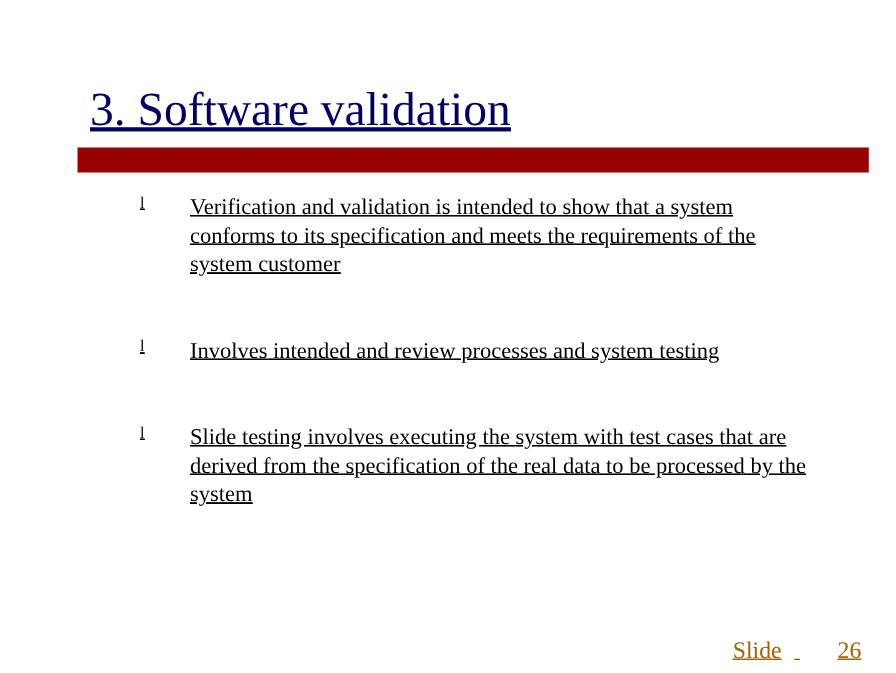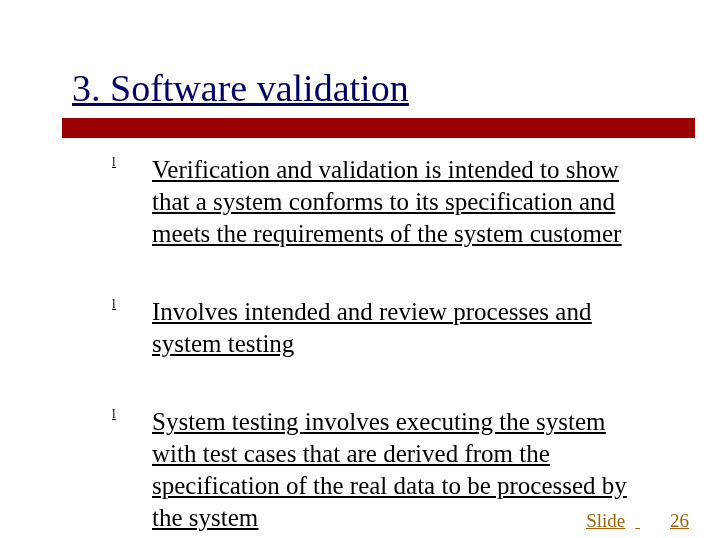--- a/index.html
+++ b/index.html
@@ -4,21 +4,21 @@
 <style>
   * { margin: 0; padding: 10px; box-sizing: border-box; text-decoration: underline; }
   html, body { width: 717px; height: 538px; background: #ffffff; font-family: "Times New Roman", Times, serif; color: #000; }
   .slide { position: relative; width: 717px; height: 538px; }
   .title-block { position: absolute; top: 26px; left: 32px; right: 32px; }
   .title { font-size: 38px; color: #000066; font-weight: normal; padding-bottom: 6px; }
   .rule { height: 4px; background: #990000; width: 100%; margin-top: 2px; }
   .body { position: absolute; top: 104px; left: 62px; right: 56px; }
   .bullet-row { display: flex; align-items: flex-start; margin-bottom: 6px; }
   .bullet-mark { width: 40px; flex: 0 0 40px; font-size: 13px; color: #000; padding-top: 10px; text-align: left; }
-  .bullet-text { font-size: 25px; line-height: 1.28; color: #000; }
+  .bullet-text { font-size: 18px; line-height: 1.28; color: #000; }
   .footer { position: absolute; bottom: 16px; right: 28px; font-size: 19px; color: #a16207; margin-left: 28px; }
 </style>
 </head>
 <body>
 
 <div class="slide">
 
   <div class="title-block">
     <h1 class="title">3. Software validation</h1>
     <div class="rule"></div>
@@ -28,21 +28,21 @@
     <div class="bullet-row">
       <div class="bullet-mark">l</div>
       <div class="bullet-text">Verification and validation is intended to show that a system conforms to its specification and meets the requirements of the system customer</div>
     </div>
     <div class="bullet-row">
       <div class="bullet-mark">l</div>
       <div class="bullet-text">Involves intended and review processes and system testing</div>
     </div>
     <div class="bullet-row">
       <div class="bullet-mark">l</div>
-      <div class="bullet-text">System testing involves executing the system with test cases that are derived from the specification of the real data to be processed by the system</div>
+      <div class="bullet-text">Slide testing involves executing the system with test cases that are derived from the specification of the real data to be processed by the system</div>
     </div>
   </div>
 
   <div class="footer">
     <span>Slide</span>
     <span> </span>
     <span>26</span>
   </div>
 
 </div>

